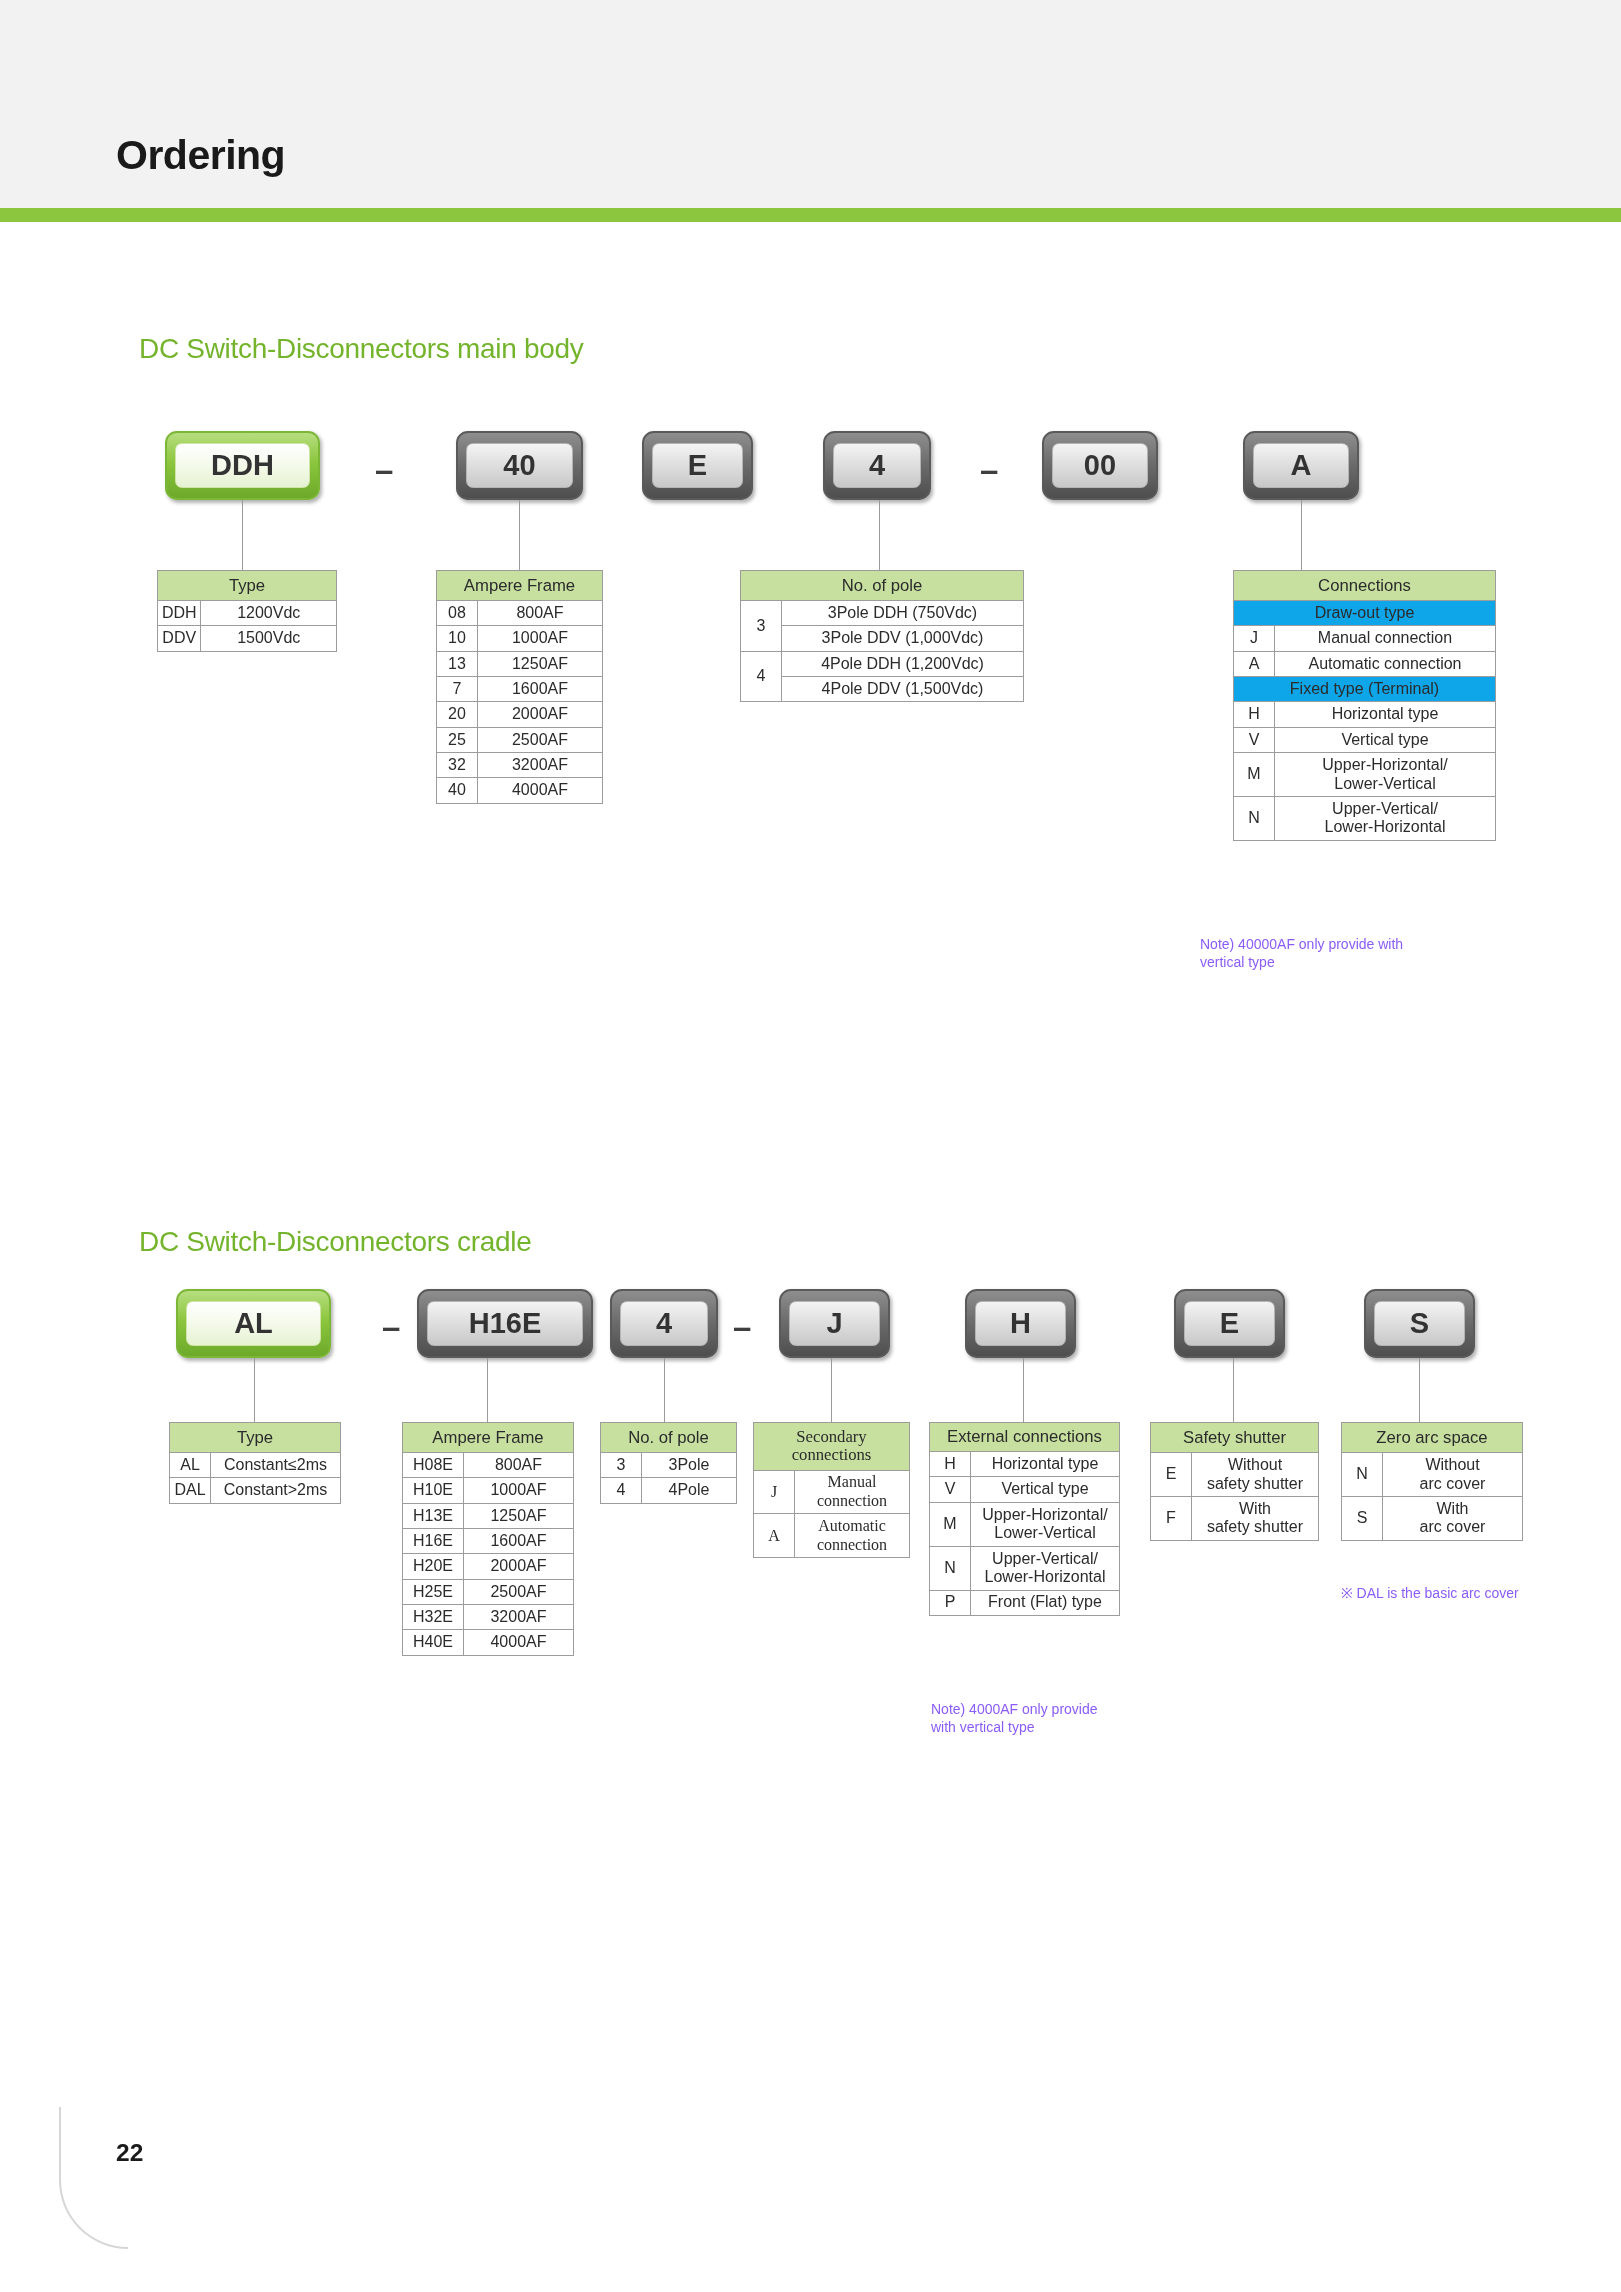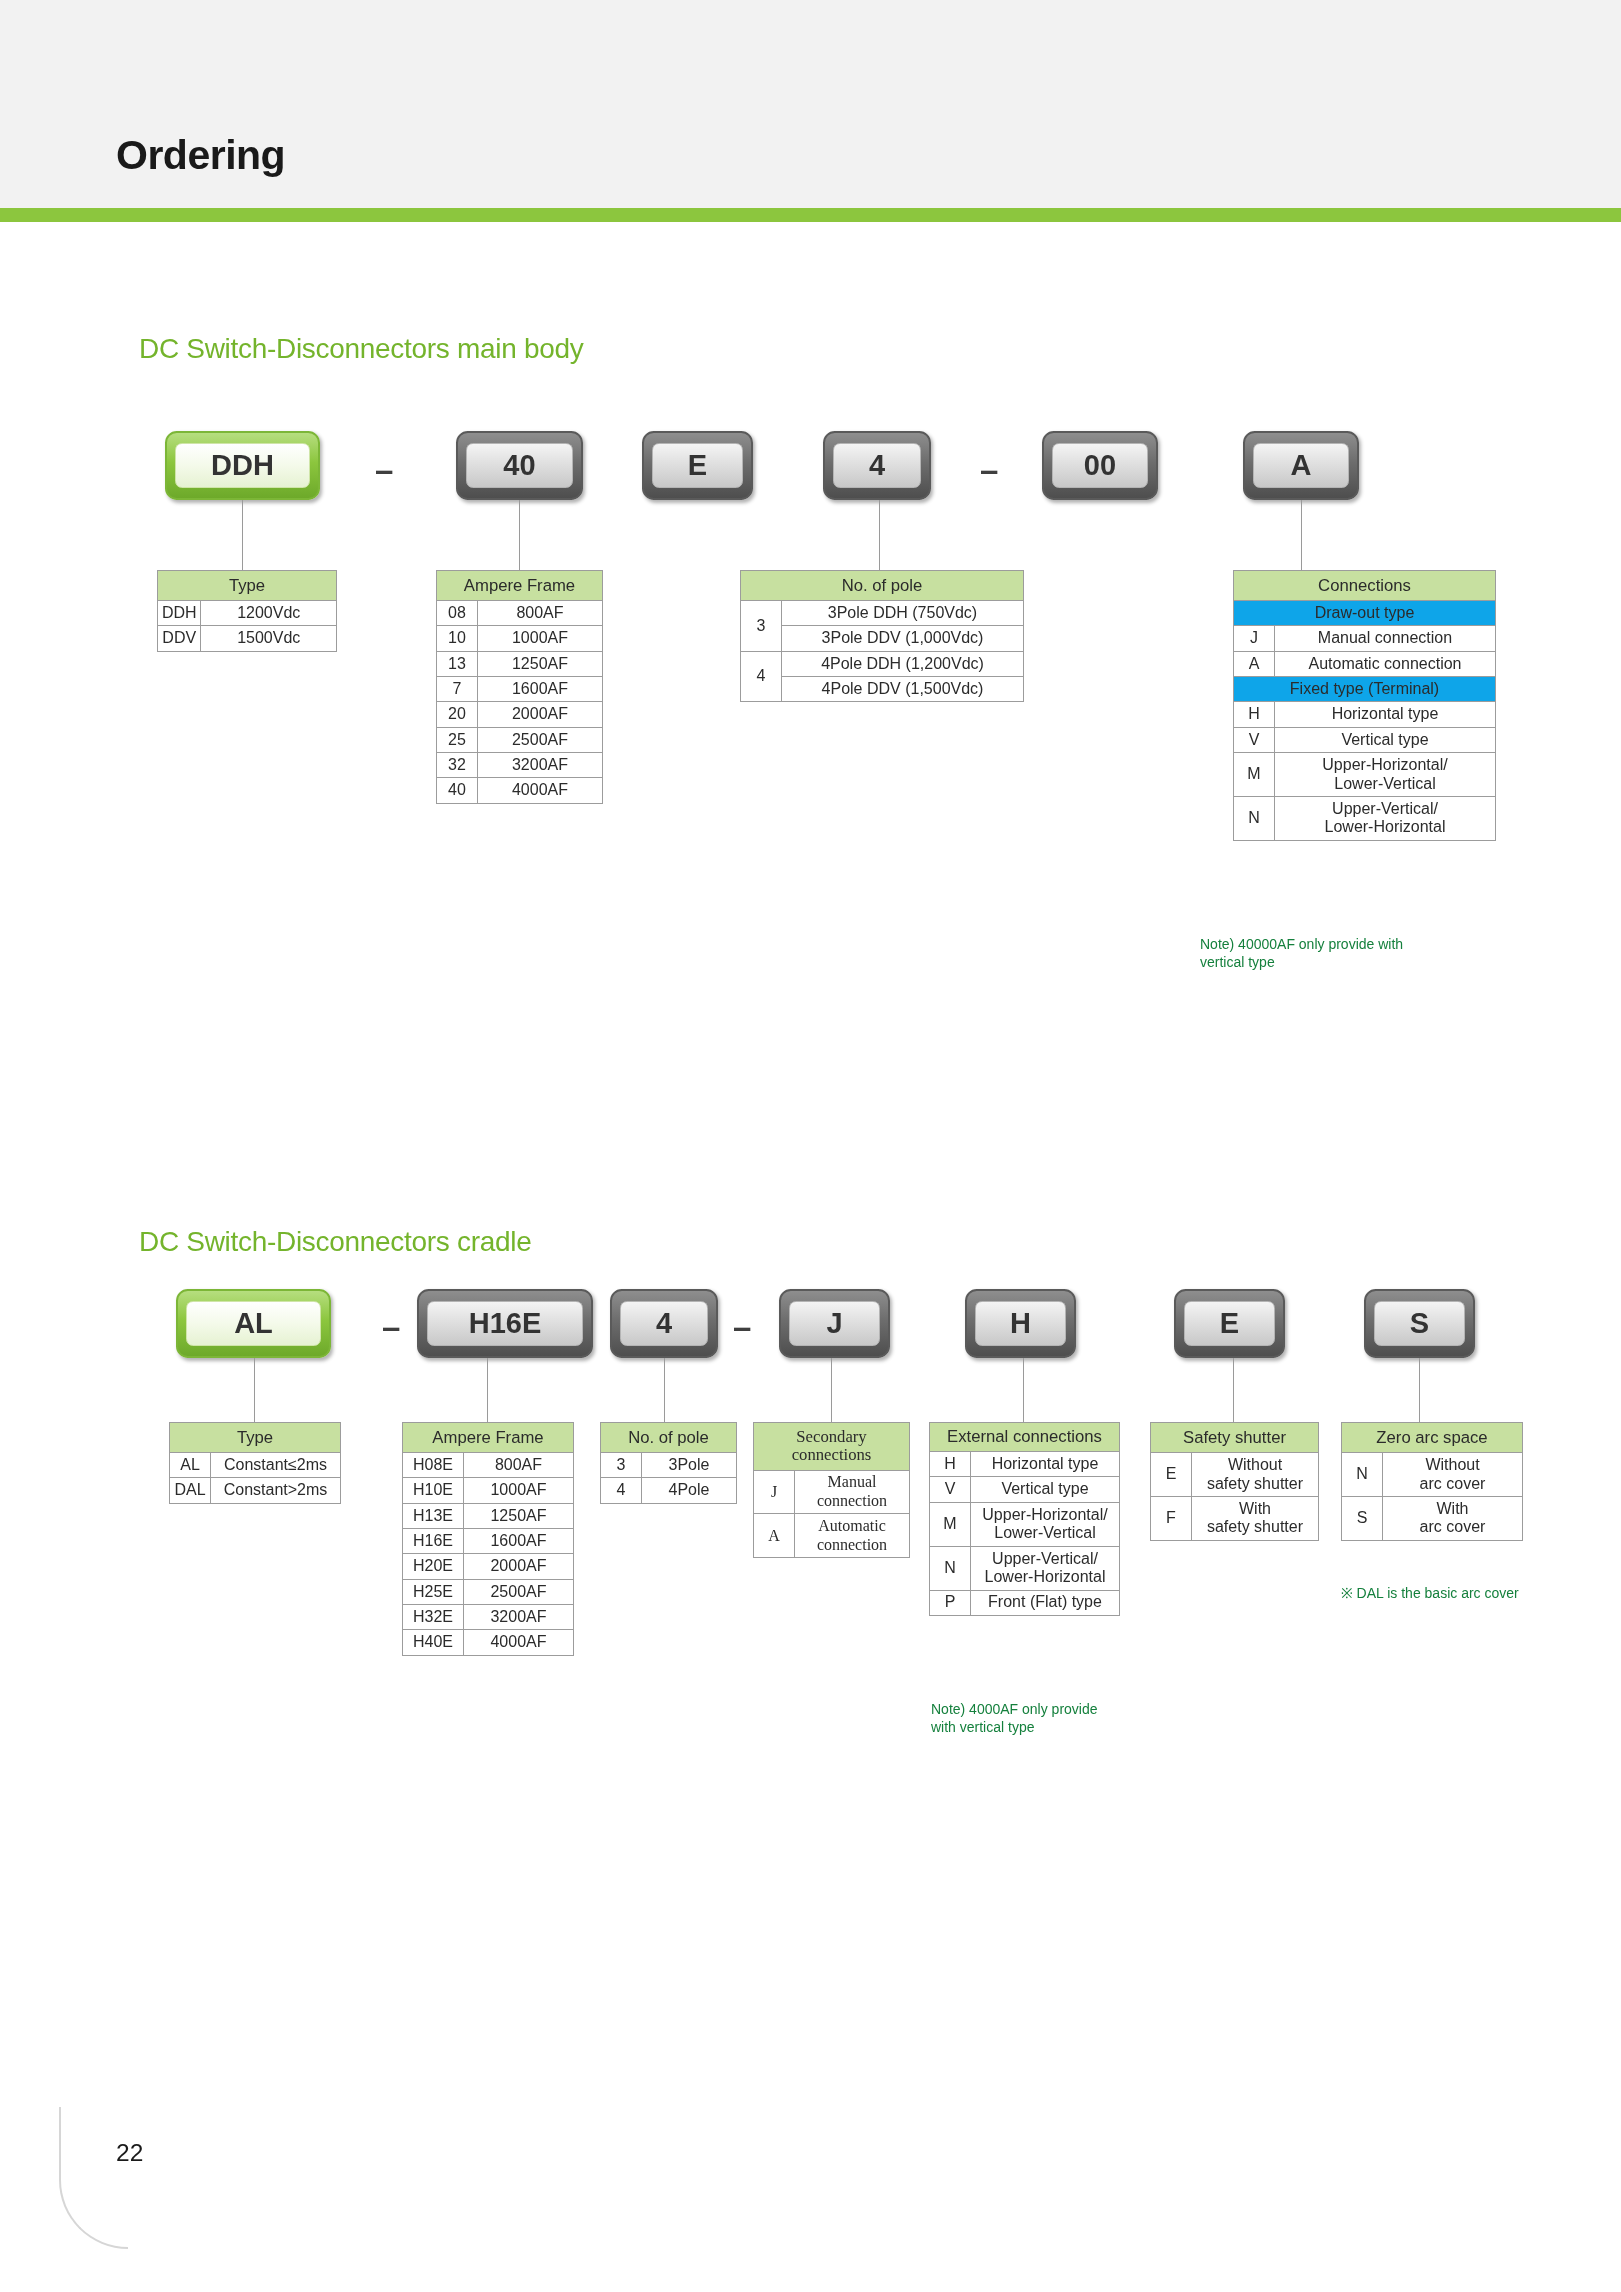--- a/index.html
+++ b/index.html
@@ -115,36 +115,36 @@
     padding: 4.9px 3.9px;
   }
   .tbl td.sub {
     background: #0ea5e9;
     font-size: 16px;
   }
   .tbl td.code { width: 41px; }
   .note {
     position: absolute;
     font-size: 14px;
-    color: #15803d;
+    color: #8b5cf6;
     line-height: 1.25;
   }
   #footer-curve {
     position: absolute;
     left: 59px; top: 2107px;
     width: 69px; height: 142px;
     border-left: 2px solid #d6d6d6;
     border-bottom: 2px solid #d6d6d6;
     border-bottom-left-radius: 69px;
   }
   #page-number {
     position: absolute;
     left: 116px; top: 2139px;
     font-size: 24.5px;
-    font-weight: normal;
+    font-weight: bold;
     color: #1a1a1a;
   }
 </style>
 </head>
 <body>
 
 <div id="header-band"></div>
 <div id="header-rule"></div>
 <div id="page-title">Ordering</div>
 

